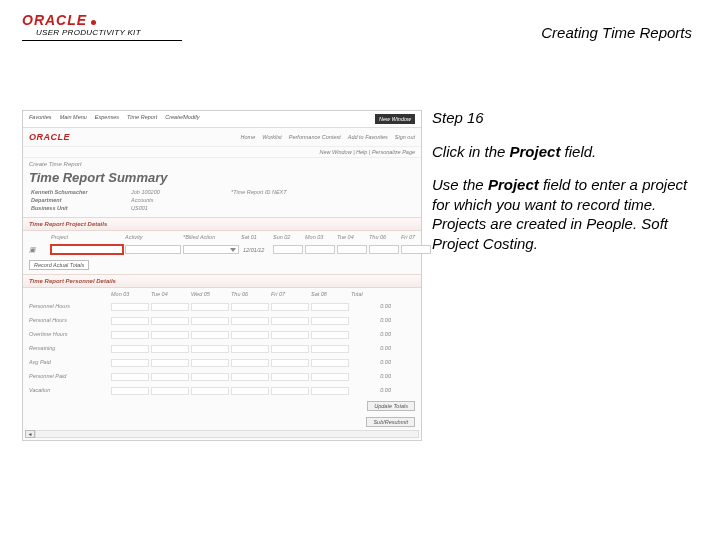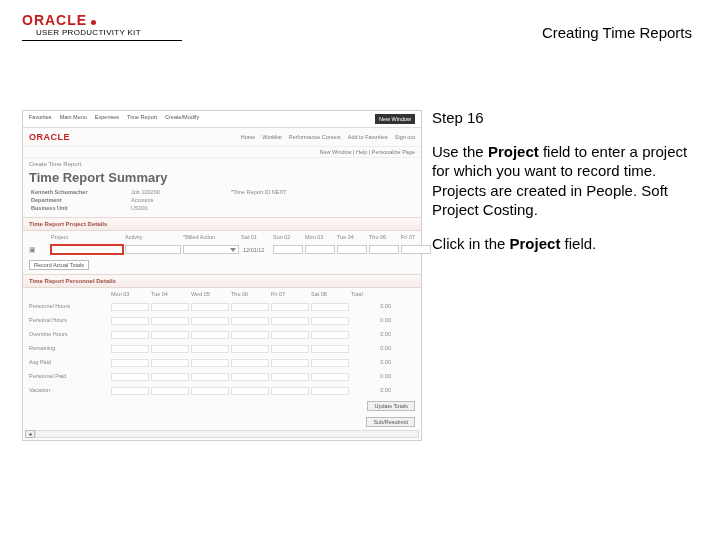--- a/index.html
+++ b/index.html
@@ -1,17 +1,17 @@
 <!DOCTYPE html>
 <html><head>
 <meta charset="utf-8">
 <style>
   * { box-sizing: border-box; margin: 0; padding: 0; }
   html, body { width: 720px; height: 540px; font-family: Arial, Helvetica, sans-serif; background: #fff; color: #000; font-size: 12px; }
-  .page { position: relative; width: 720px; height: 468px; }
+  .page { position: relative; width: 720px; height: 468px; font-style: italic; }
   
   .hdr { position: absolute; left: 22px; top: 12px; display: flex; align-items: flex-start; gap: 6px; }
   .oracle-word { font-weight: 800; color: #c41e1e; letter-spacing: 1px; font-size: 14px; }
   .oracle-dot { width: 5px; height: 5px; border-radius: 50%; background: #c41e1e; position: relative; top: 2px; }
   .upkit { font-size: 8px; letter-spacing: 0.3px; margin-top: 2px; }
   .hdr-div { position: absolute; left: 22px; top: 40px; width: 160px; height: 1px; background: #000; }
   .title { position: absolute; right: 28px; top: 24px; font-size: 15px; }
   
   .left { position: absolute; left: 22px; top: 110px; width: 400px; }
   .right { position: absolute; left: 432px; top: 108px; width: 268px; font-size: 15px; line-height: 1.3; }
@@ -60,24 +60,24 @@
       <span class="oracle-dot"></span>
     </div>
   </div>
   <div style="position:absolute;left:36px;top:26px;" class="upkit">USER PRODUCTIVITY KIT</div>
   <div class="hdr-div"></div>
   <div class="title">Creating Time Reports</div>
 
   <div class="right">
     <p>Step 16</p>
     <p>
-      <span>Use the </span><b>Project</b><span> field to enter a project for which you want to record time. Projects are created in People. Soft Project Costing.</span>
+      <span>Click in the </span><b>Project</b><span> field.</span>
     </p>
     <p>
-      <span>Click in the </span><b>Project</b><span> field.</span>
+      <span>Use the </span><b>Project</b><span> field to enter a project for which you want to record time. Projects are created in People. Soft Project Costing.</span>
     </p>
   </div>
 
   <div class="left">
     <div class="shot">
       
       <div class="bar-tabs">
         <span>Favorites</span>
         <span>Main Menu</span>
         <span>Expenses</span>

